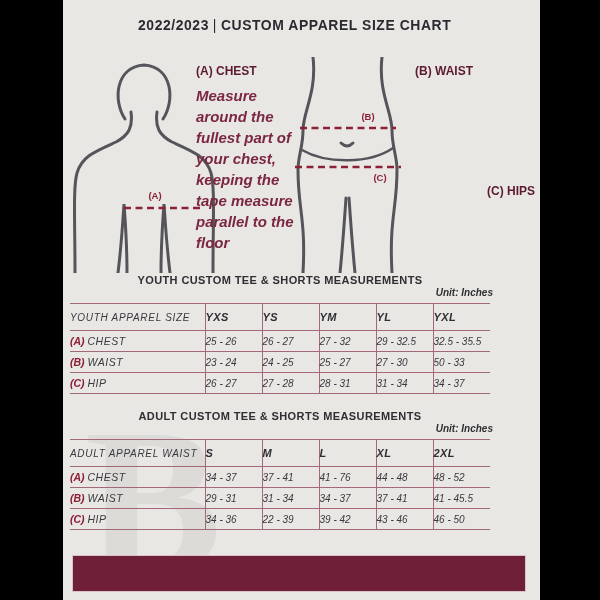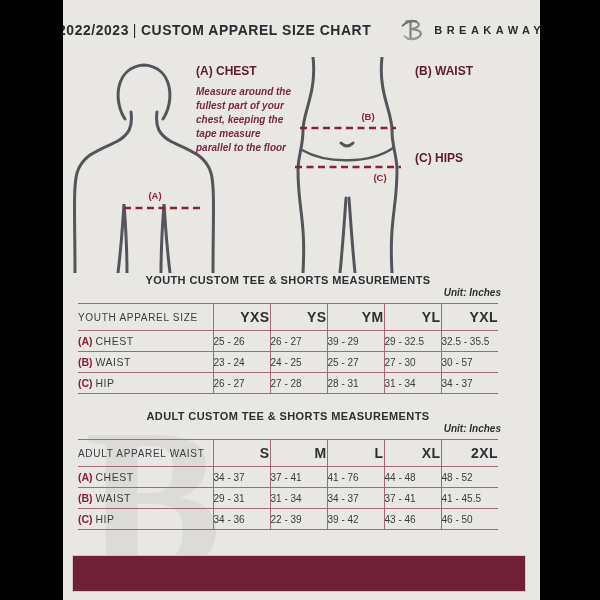--- a/index.html
+++ b/index.html
@@ -35,51 +35,51 @@
   .brand {
     font-size: 11px; font-weight: bold; color: #2b2a30; letter-spacing: 4.5px;
     white-space: nowrap;
   }
   
   .diagram-section { position: absolute; top: 55px; left: 0; width: 477px; height: 218px; z-index: 1; }
   .fig { position: absolute; }
   .inst { position: absolute; z-index: 2; }
   .inst-heading { font-size: 12px; font-weight: bold; color: #5d1a2e; margin-bottom: 7px; }
   .inst-body {
-    font-size: 10px; font-style: italic; font-weight: 600; color: #7b2741;
+    font-size: 15px; font-style: italic; font-weight: 600; color: #7b2741;
     line-height: 1.4; white-space: pre-line;
   }
   .inst-chest { left: 133px; top: 9px; width: 102px; }
   .inst-waist { left: 352px; top: 9px; width: 120px; }
-  .inst-hips  { left: 352px; top: 96px; width: 120px; }
+  .inst-hips  { left: 352px; top: 129px; width: 120px; text-align: right; }
   .inst-hips .inst-heading { margin-bottom: 5px; }
   
-  .tbl-section { position: absolute; left: 12px; width: 426px; z-index: 1; }
+  .tbl-section { position: absolute; left: 4px; width: 426px; z-index: 1; }
   .youth-section { top: 274px; }
   .adult-section { top: 410px; }
   .tbl-title { text-align: center; font-size: 11px; font-weight: bold; color: #2f2e33; letter-spacing: 0.4px; }
   .tbl-unit  { text-align: right; font-size: 10px; font-weight: 600; font-style: italic; color: #2f2e33; margin-top: 1px; padding-left: 36px; }
   table.size-table {
     border-collapse: collapse; table-layout: fixed;
-    width: 420px; margin: 5px auto 0 auto; background: transparent;
+    width: 420px; margin: 5px auto 0 auto; background: transparent; font-style: italic;
   }
   .size-table col.c-label { width: 135px; }
   .size-table col.c-size { width: 57px; }
   .size-table th, .size-table td {
     border-top: 1.2px solid #a3697a; padding: 0; background: transparent;
   }
   .size-table tr:last-child th, .size-table tr:last-child td { border-bottom: 1.2px solid #a3697a; }
   .size-table th:not(:first-child), .size-table td:not(:first-child) { border-left: 1.2px solid #a3697a; }
   .size-table thead th { height: 27px; }
   .size-table tbody td, .size-table tbody th { height: 21px; }
   .cell-apparel {
     text-align: left; font-weight: normal; font-size: 10px; color: #3a3940;
     letter-spacing: 0.7px; padding-left: 10px;
   }
-  .cell-size { text-align: right; font-size: 14px; font-weight: bold; color: #2f2e33; letter-spacing: 0.4px; }
+  .cell-size { text-align: left; font-size: 11px; font-weight: bold; color: #2f2e33; letter-spacing: 0.4px; }
   .cell-rowlabel { text-align: left; font-size: 10.5px; font-weight: normal; padding-left: 10px; }
   .row-prefix { font-weight: bold; color: #8c1d35; }
   .row-label { color: #3a3940; letter-spacing: 0.5px; }
   .cell-val { text-align: left; font-size: 10px; color: #3a3940; }
   
   .footer-bar {
     position: absolute; left: 9px; top: 555px; width: 454px; height: 37px;
     background: #701f38; border: 1.5px solid #d9c3ca; z-index: 3;
   }
 </style>
@@ -87,29 +87,20 @@
 <body>
 
 <div class="page">
   <div class="content">
 
     <div class="watermark">B</div>
 
     <div class="header">
       <div class="header-title">
         <span>2022/2023</span><span class="header-divider">|</span><span>CUSTOM APPAREL SIZE CHART</span>
-      </div>
-      <div class="brand-wrap">
-        <svg width="26" height="26" viewBox="0 0 30 30">
-          <path d="M11,5 L11,25" stroke="#7c7c7c" stroke-width="2.4" fill="none" stroke-linecap="round"></path>
-          <path d="M6,5 C22,2 26,12 12,14 C28,14 26,27 8,25" stroke="#8a8a8a" stroke-width="2.4" fill="none" stroke-linecap="round"></path>
-          <path d="M2,10 C6,5.5 11,4.5 17,5" stroke="#6f6f6f" stroke-width="2.4" fill="none" stroke-linecap="round"></path>
-          <path d="M4,22 C8,26 13,26.5 18,25" stroke="#9b9b9b" stroke-width="2" fill="none" stroke-linecap="round"></path>
-        </svg>
-        <span class="brand">BREAKAWAY</span>
       </div>
     </div>
 
     <div class="diagram-section">
 
       <svg class="fig" style="left:10px; top:0;" width="142" height="218" viewBox="0 0 142 218">
         <g stroke="#55545a" stroke-width="3" fill="none" stroke-linecap="round">
           <path d="M52,64 C40,46 42,12 71,10 C100,12 102,46 90,64"></path>
           <path d="M58,57 C60,72 56,80 43,87 C23,96 9,101 4,118 C0,132 2,165 2,218"></path>
           <path d="M84,57 C82,72 86,80 99,87 C119,96 133,101 138,118 C142,132 140,165 140,218"></path>
@@ -169,31 +160,31 @@
             <th class="cell-size">YM</th>
             <th class="cell-size">YL</th>
             <th class="cell-size">YXL</th>
           </tr>
         </thead>
         <tbody>
           <tr>
             <td class="cell-rowlabel"><span class="row-prefix">(A)</span> <span class="row-label">CHEST</span></td>
             <td class="cell-val">25 - 26</td>
             <td class="cell-val">26 - 27</td>
-            <td class="cell-val">39 - 29</td>
+            <td class="cell-val">27 - 32</td>
             <td class="cell-val">29 - 32.5</td>
             <td class="cell-val">32.5 - 35.5</td>
           </tr>
           <tr>
             <td class="cell-rowlabel"><span class="row-prefix">(B)</span> <span class="row-label">WAIST</span></td>
             <td class="cell-val">23 - 24</td>
             <td class="cell-val">24 - 25</td>
             <td class="cell-val">25 - 27</td>
             <td class="cell-val">27 - 30</td>
-            <td class="cell-val">30 - 57</td>
+            <td class="cell-val">50 - 33</td>
           </tr>
           <tr>
             <td class="cell-rowlabel"><span class="row-prefix">(C)</span> <span class="row-label">HIP</span></td>
             <td class="cell-val">26 - 27</td>
             <td class="cell-val">27 - 28</td>
             <td class="cell-val">28 - 31</td>
             <td class="cell-val">31 - 34</td>
             <td class="cell-val">34 - 37</td>
           </tr>
         </tbody>

